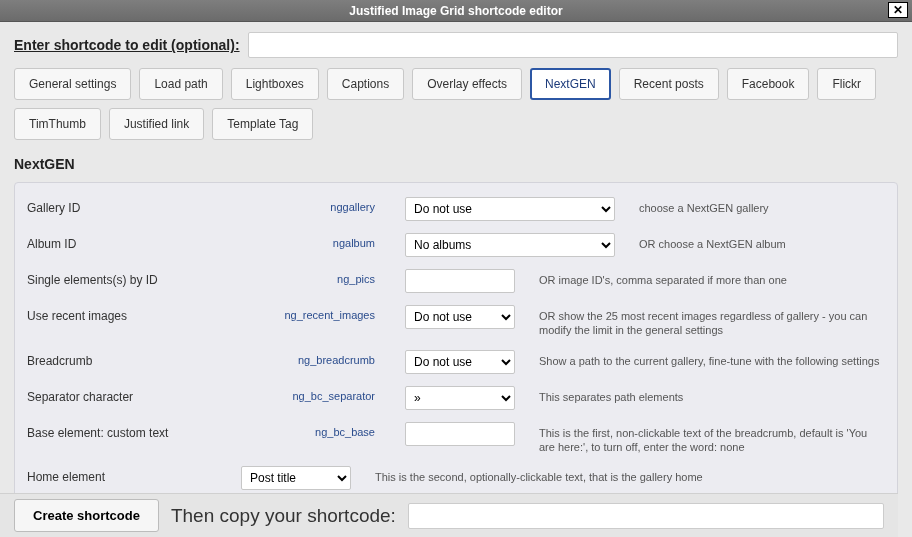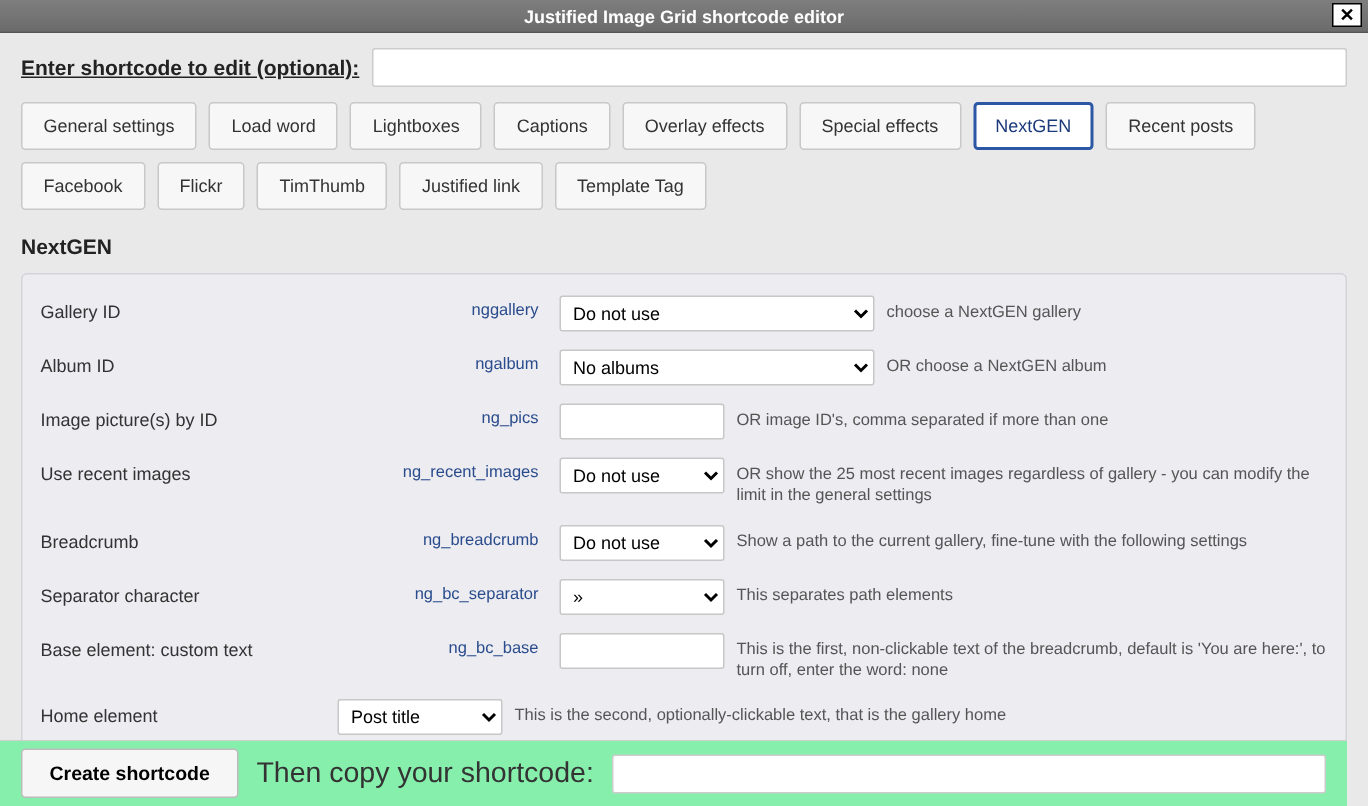--- a/index.html
+++ b/index.html
@@ -117,21 +117,21 @@
     border: 1px solid #d3d3da;
     border-radius: 4px;
     padding: 8px 12px 10px 12px;
     margin-bottom: 28px;
   }
   .row {
     display: flex;
     align-items: flex-start;
     padding: 6px 0;
     min-height: 30px;
-    gap: 8px;
+    gap: 24px;
     justify-content: flex-end;
   }
   .row .lbl {
     width: 190px;
     font-size: 12px;
     color: #333;
     padding-top: 4px;
   }
   .row .param {
     width: 140px;
@@ -160,21 +160,21 @@
     background: #fff;
     font-size: 12px;
     padding: 0 4px;
     border-radius: 2px;
   }
   select { padding-right: 18px; }
   .footer {
     position: absolute;
     left: 0; right: 14px; bottom: 0;
     height: 44px;
-    background: #86efac;
+    background: #e5e5e5;
     border-top: 1px solid #d0d0d0;
     display: flex;
     align-items: center;
     padding: 0 14px;
     gap: 12px;
   }
   .footer .create {
     padding: 8px 18px;
     font-weight: bold;
     border: 1px solid #bcbcbc;
@@ -210,25 +210,24 @@
   <div class="body-area">
     <div class="content">
 
       <div class="enter-row">
         <label>Enter shortcode to edit (optional):</label>
         <input type="text" value="" style="">
       </div>
 
       <div class="tabs" id="tabs-container">
           <div class="tab">General settings</div>
-          <div class="tab">Load word</div>
+          <div class="tab">Load path</div>
           <div class="tab">Lightboxes</div>
           <div class="tab">Captions</div>
           <div class="tab">Overlay effects</div>
-          <div class="tab">Special effects</div>
           <div class="tab active">NextGEN</div>
           <div class="tab">Recent posts</div>
           <div class="tab">Facebook</div>
           <div class="tab">Flickr</div>
           <div class="tab">TimThumb</div>
           <div class="tab">Justified link</div>
           <div class="tab">Template Tag</div>
         </div>
 
       <div class="section-title">NextGEN</div>
@@ -240,21 +239,21 @@
             <div class="ctrl"><select class="wide"><option>Do not use</option></select></div>
             <div class="desc">choose a NextGEN gallery</div>
           </div>
           <div class="row">
             <div class="lbl">Album ID</div>
             <div class="param">ngalbum</div>
             <div class="ctrl"><select class="wide"><option>No albums</option></select></div>
             <div class="desc">OR choose a NextGEN album</div>
           </div>
           <div class="row">
-            <div class="lbl">Image picture(s) by ID</div>
+            <div class="lbl">Single elements(s) by ID</div>
             <div class="param">ng_pics</div>
             <div class="ctrl"><input type="text" class="txt" style=""></div>
             <div class="desc">OR image ID's, comma separated if more than one</div>
           </div>
           <div class="row">
             <div class="lbl">Use recent images</div>
             <div class="param">ng_recent_images</div>
             <div class="ctrl"><select class="med"><option>Do not use</option></select></div>
             <div class="desc">OR show the 25 most recent images regardless of gallery - you can modify the limit in the general settings</div>
           </div>

